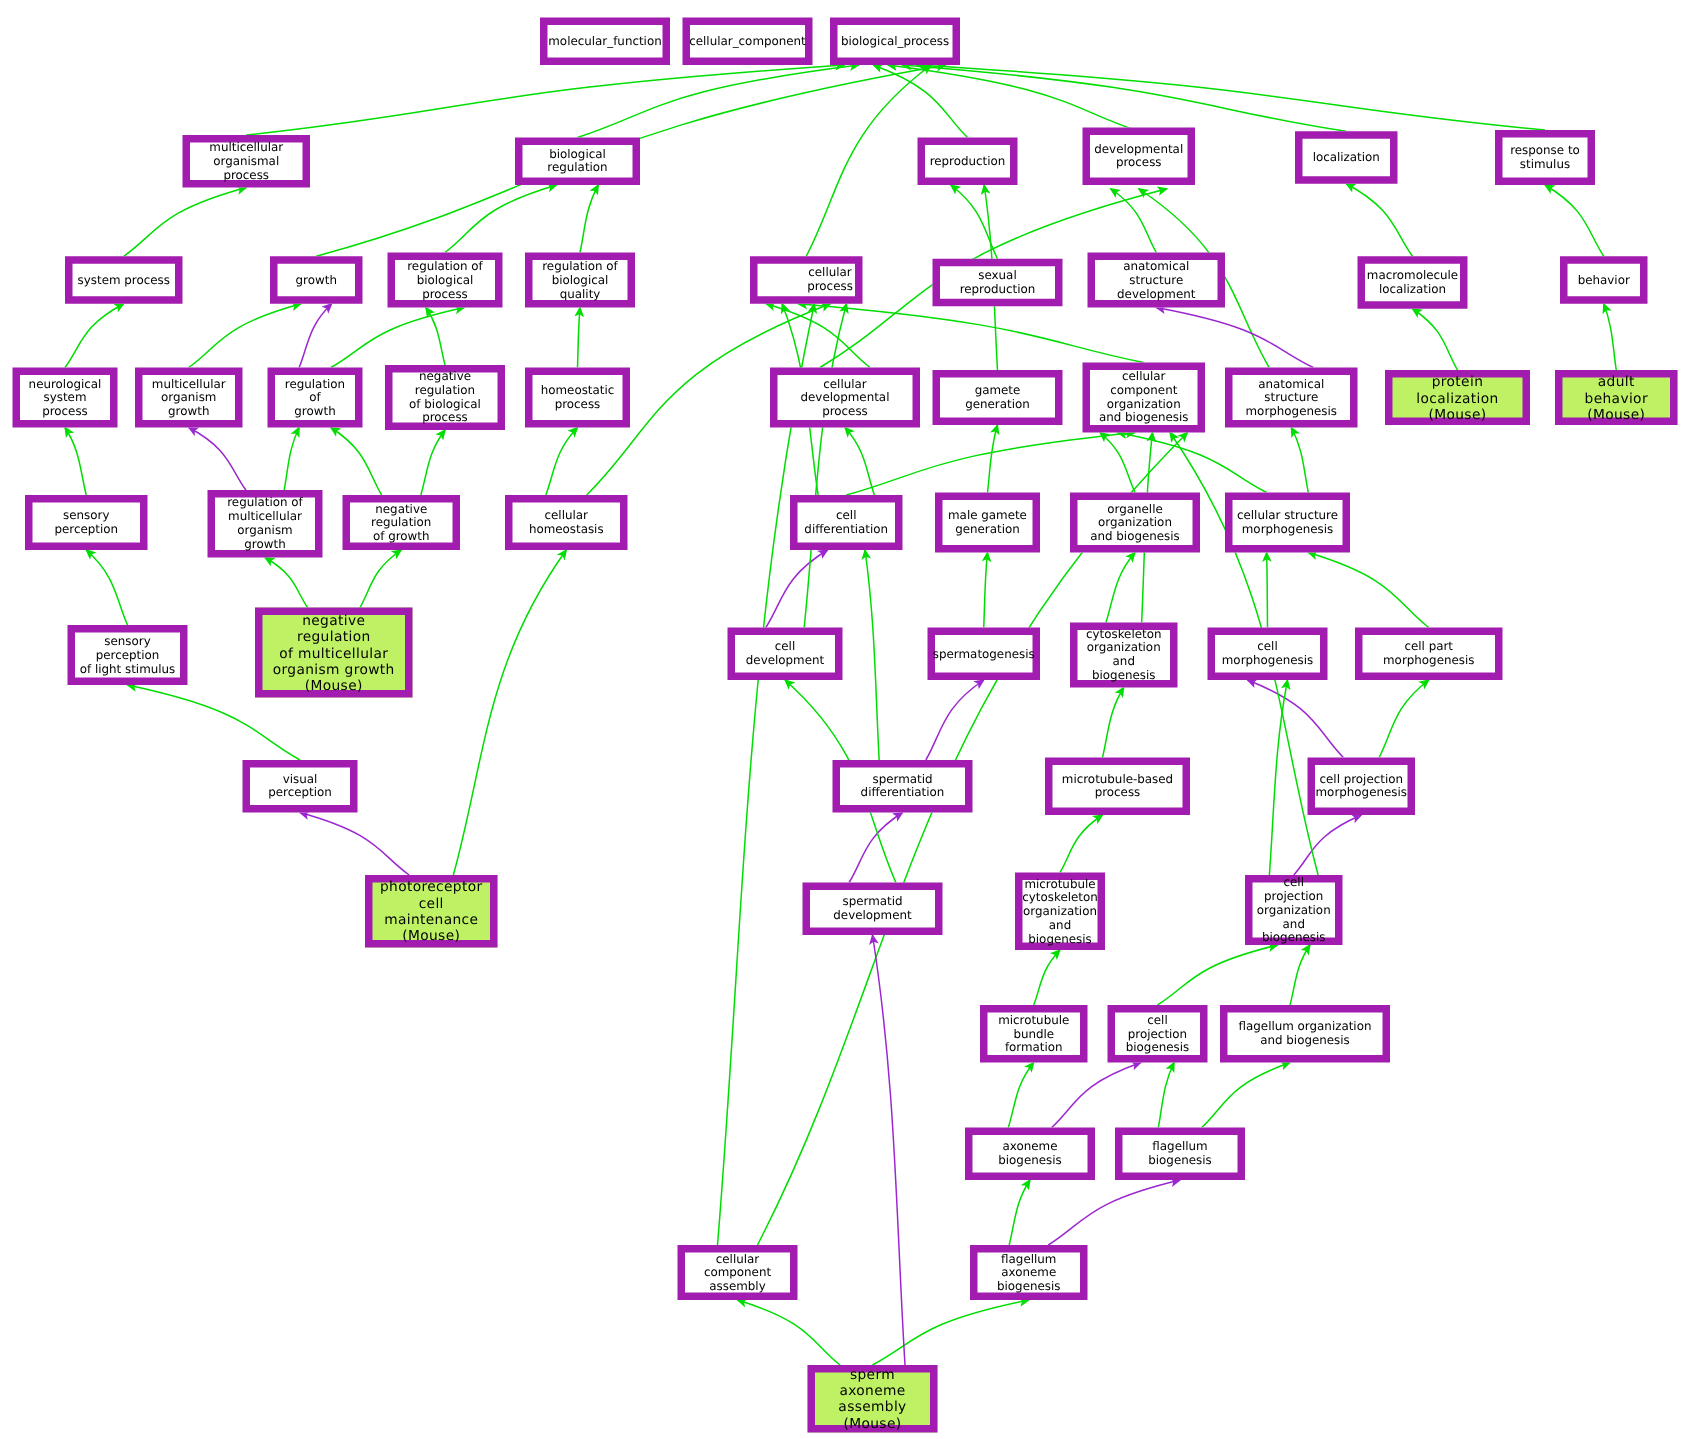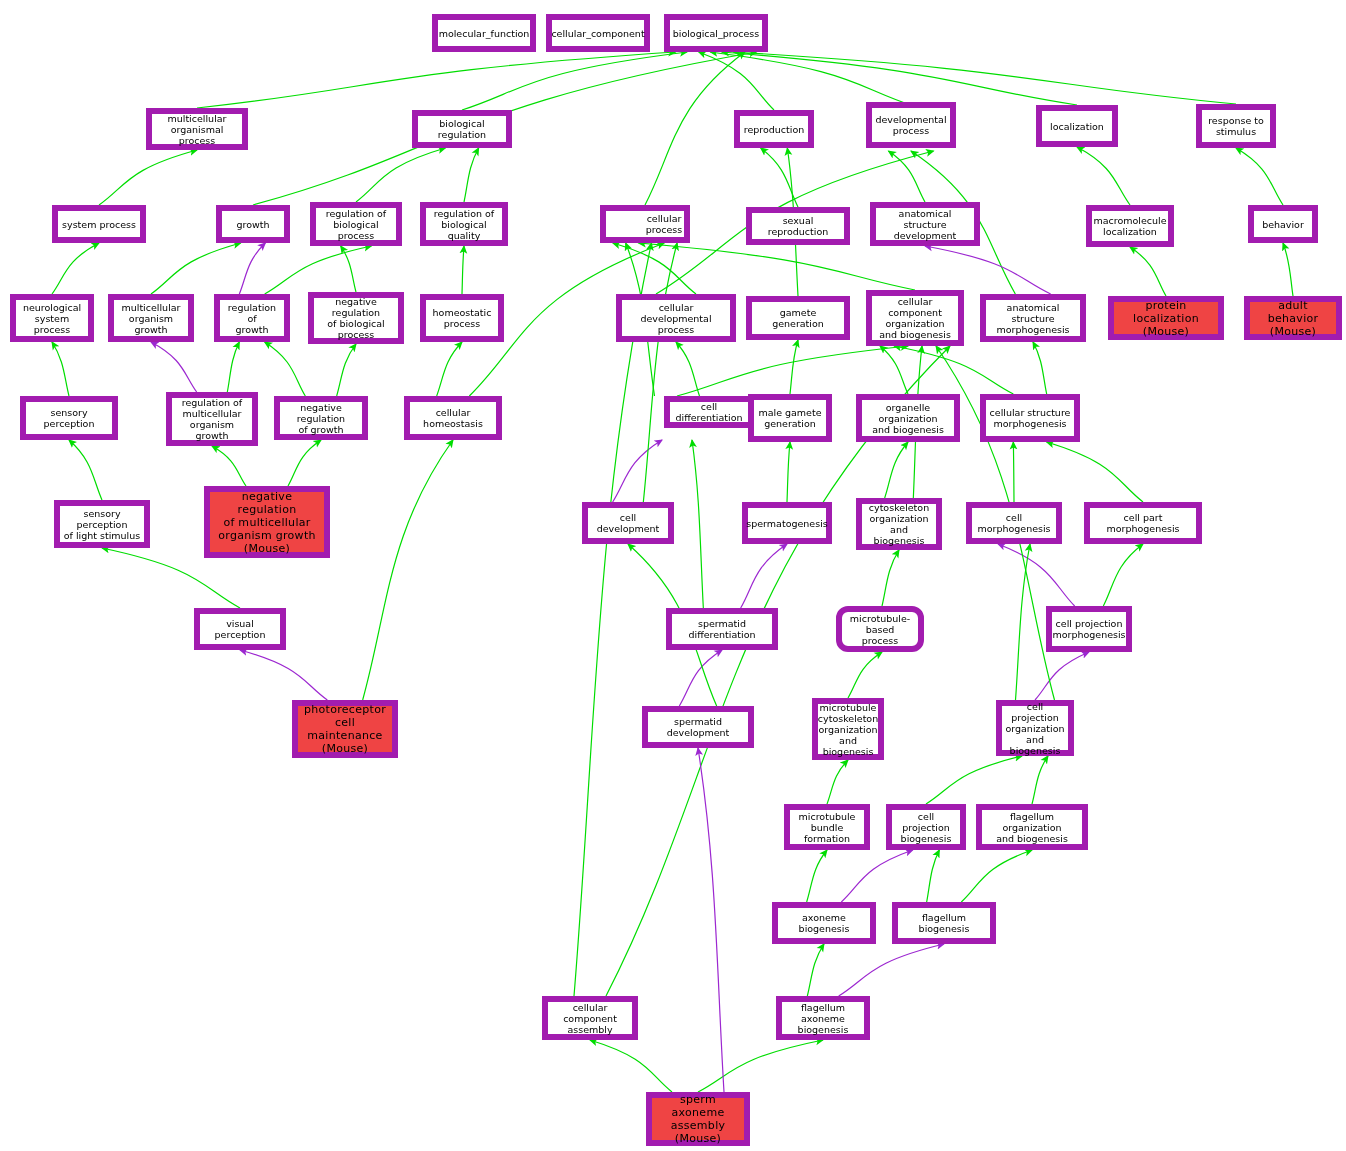--- a/index.html
+++ b/index.html
@@ -23,21 +23,21 @@
     align-items:center;
     justify-content:center;
     text-align:center;
     font-size:9.5px;
     line-height:11px;
     white-space:pre-line;
     padding:1px 2px;
     z-index:2;
   }
   .node.hl{
-    background:#ef4444;
+    background:#bef264;
     font-size:11px;
     line-height:13px;
     letter-spacing:0.3px;
   }
 </style>
 </head>
 <body>
 
 <div id="canvas">
   <svg id="edges" xmlns="http://www.w3.org/2000/svg" viewBox="0 0 1346 1151">
@@ -182,21 +182,21 @@
 (Mouse)</div>
       <div class="node hl" style="left: 1244px; top: 296px; width: 98px; height: 44px;">adult behavior
 (Mouse)</div>
       <div class="node" style="left: 20px; top: 396px; width: 98px; height: 44px;">sensory perception</div>
       <div class="node" style="left: 166px; top: 392px; width: 92px; height: 54px;">regulation of
 multicellular
 organism growth</div>
       <div class="node" style="left: 274px; top: 396px; width: 94px; height: 44px;">negative regulation
 of growth</div>
       <div class="node" style="left: 404px; top: 396px; width: 98px; height: 44px;">cellular homeostasis</div>
-      <div class="node" style="left: 664px; top: 396px; width: 90px; height: 32px;">cell differentiation</div>
+      <div class="node" style="left: 632px; top: 396px; width: 90px; height: 44px;">cell differentiation</div>
       <div class="node" style="left: 748px; top: 394px; width: 84px; height: 48px;">male gamete
 generation</div>
       <div class="node" style="left: 856px; top: 394px; width: 104px; height: 48px;">organelle organization
 and biogenesis</div>
       <div class="node" style="left: 980px; top: 394px; width: 100px; height: 48px;">cellular structure
 morphogenesis</div>
       <div class="node" style="left: 54px; top: 500px; width: 96px; height: 48px;">sensory perception
 of light stimulus</div>
       <div class="node hl" style="left: 204px; top: 486px; width: 126px; height: 72px;">negative regulation
 of multicellular
@@ -204,40 +204,40 @@
 (Mouse)</div>
       <div class="node" style="left: 582px; top: 502px; width: 92px; height: 42px;">cell development</div>
       <div class="node" style="left: 742px; top: 502px; width: 90px; height: 42px;">spermatogenesis</div>
       <div class="node" style="left: 856px; top: 498px; width: 86px; height: 52px;">cytoskeleton
 organization
 and biogenesis</div>
       <div class="node" style="left: 966px; top: 502px; width: 96px; height: 42px;">cell morphogenesis</div>
       <div class="node" style="left: 1084px; top: 502px; width: 118px; height: 42px;">cell part morphogenesis</div>
       <div class="node" style="left: 194px; top: 608px; width: 92px; height: 42px;">visual perception</div>
       <div class="node" style="left: 666px; top: 608px; width: 112px; height: 42px;">spermatid differentiation</div>
-      <div class="node" style="left: 836px; top: 606px; width: 88px; height: 46px; border-radius: 12px;">microtubule-based
+      <div class="node" style="left: 836px; top: 606px; width: 116px; height: 46px;">microtubule-based
 process</div>
       <div class="node" style="left: 1046px; top: 606px; width: 86px; height: 46px;">cell projection
 morphogenesis</div>
       <div class="node hl" style="left: 292px; top: 700px; width: 106px; height: 58px;">photoreceptor
 cell maintenance
 (Mouse)</div>
       <div class="node" style="left: 642px; top: 706px; width: 112px; height: 42px;">spermatid development</div>
       <div class="node" style="left: 812px; top: 698px; width: 72px; height: 62px;">microtubule
 cytoskeleton
 organization
 and biogenesis</div>
       <div class="node" style="left: 996px; top: 700px; width: 78px; height: 56px;">cell projection
 organization
 and biogenesis</div>
       <div class="node" style="left: 784px; top: 804px; width: 86px; height: 46px;">microtubule
 bundle formation</div>
       <div class="node" style="left: 886px; top: 804px; width: 80px; height: 46px;">cell projection
 biogenesis</div>
-      <div class="node" style="left: 976px; top: 804px; width: 112px; height: 46px;">flagellum organization
+      <div class="node" style="left: 976px; top: 804px; width: 136px; height: 46px;">flagellum organization
 and biogenesis</div>
       <div class="node" style="left: 772px; top: 902px; width: 104px; height: 42px;">axoneme biogenesis</div>
       <div class="node" style="left: 892px; top: 902px; width: 104px; height: 42px;">flagellum biogenesis</div>
       <div class="node" style="left: 542px; top: 996px; width: 96px; height: 44px;">cellular component
 assembly</div>
       <div class="node" style="left: 776px; top: 996px; width: 94px; height: 44px;">flagellum axoneme
 biogenesis</div>
       <div class="node hl" style="left: 646px; top: 1092px; width: 104px; height: 54px;">sperm axoneme
 assembly
 (Mouse)</div>

